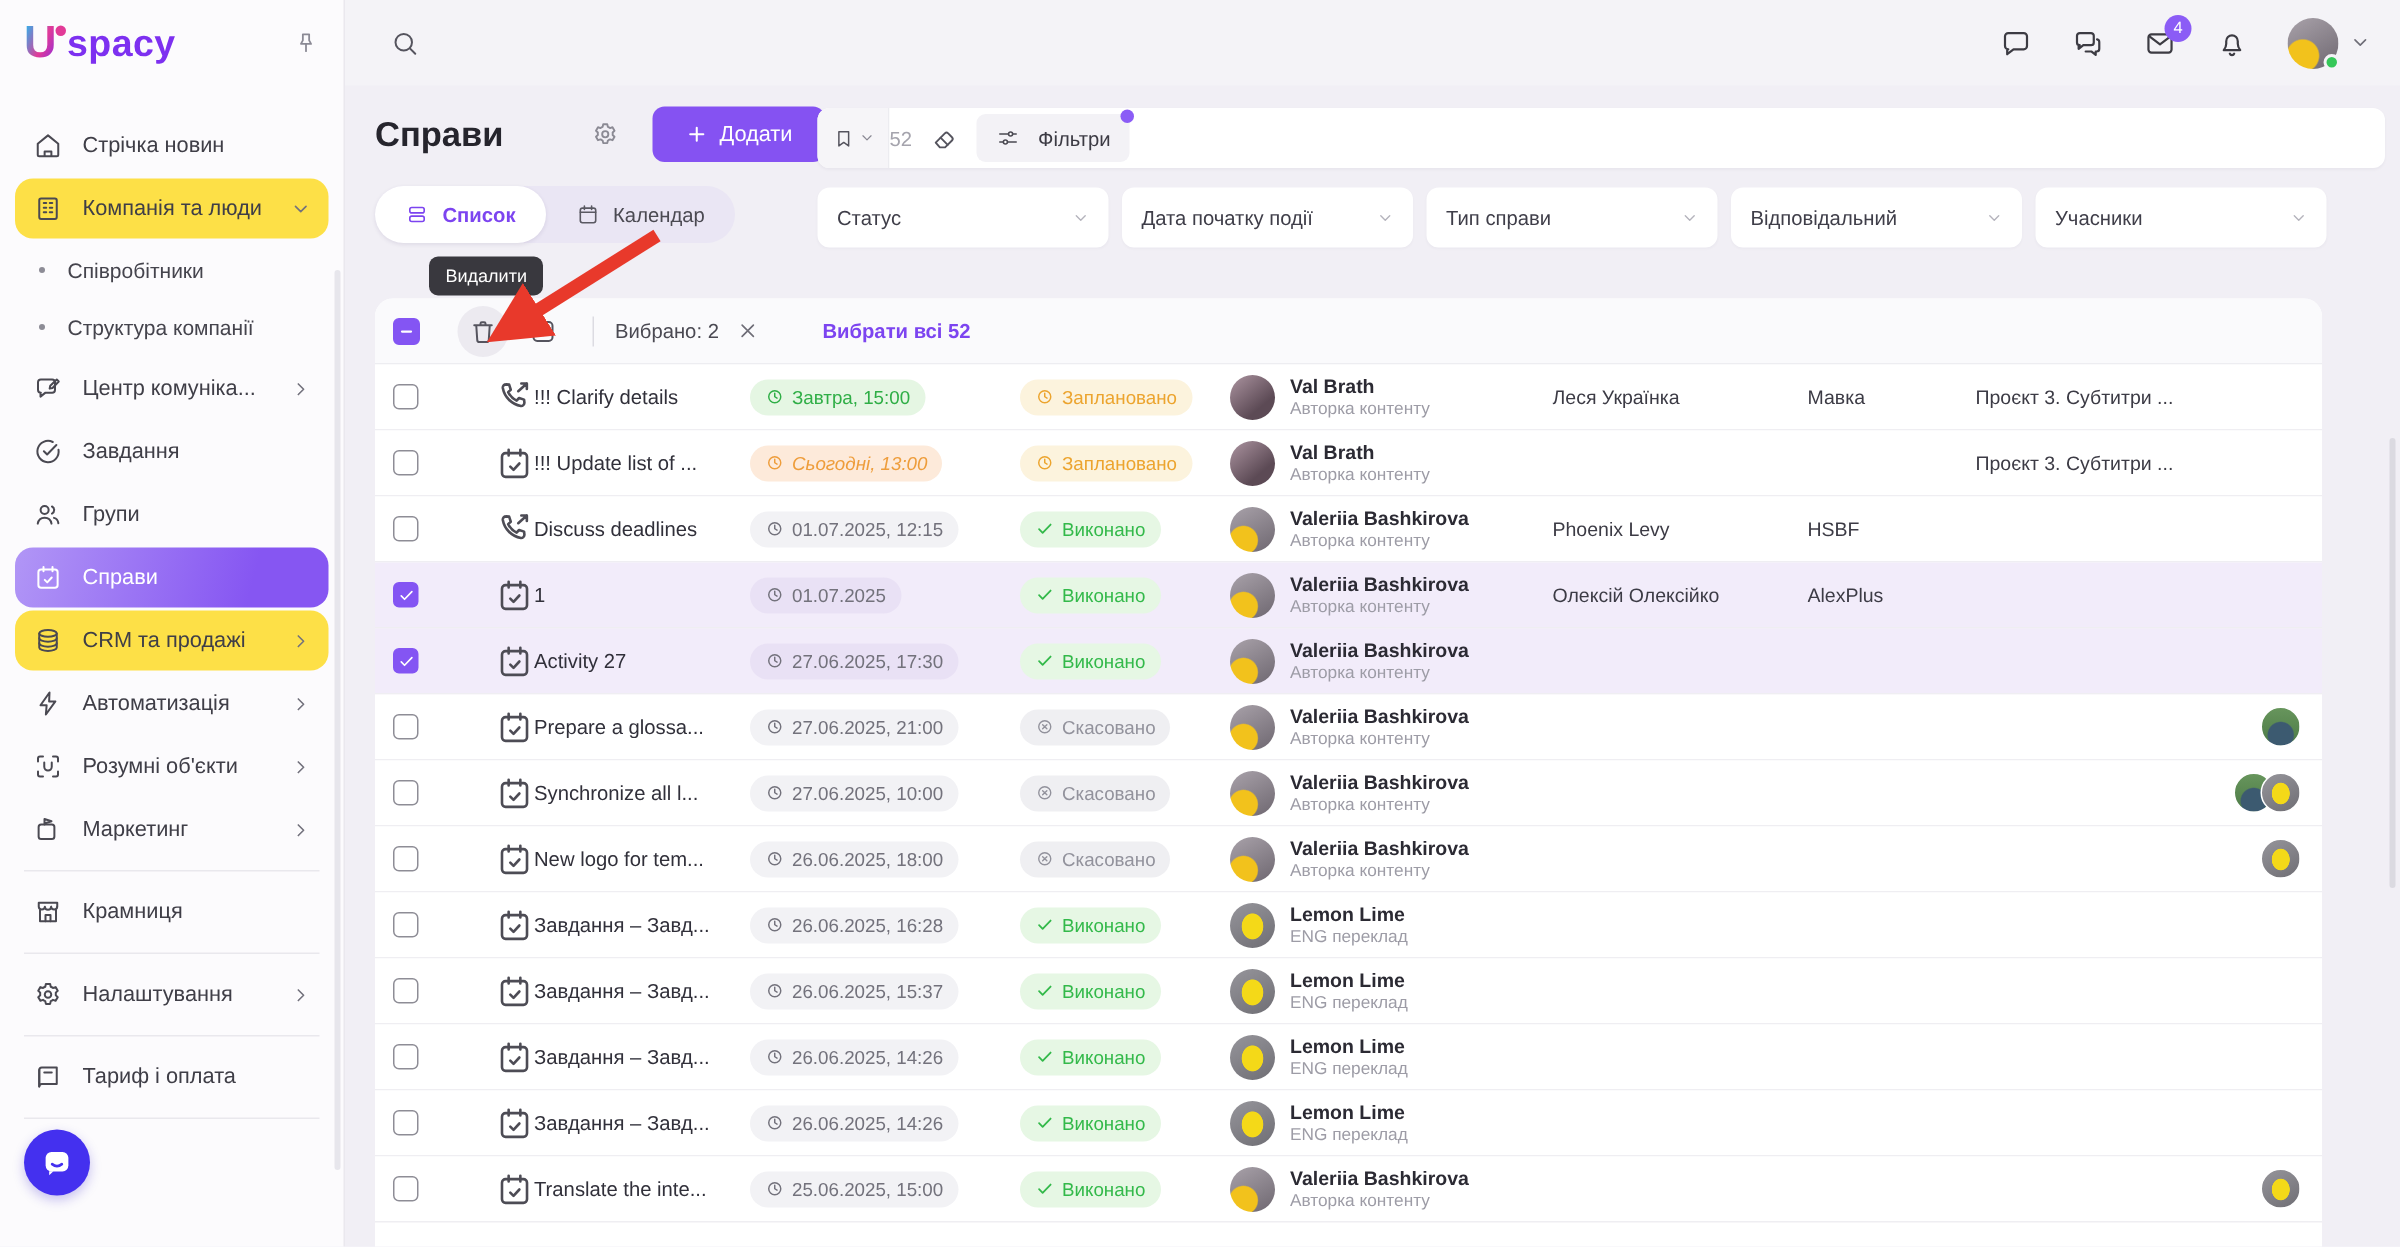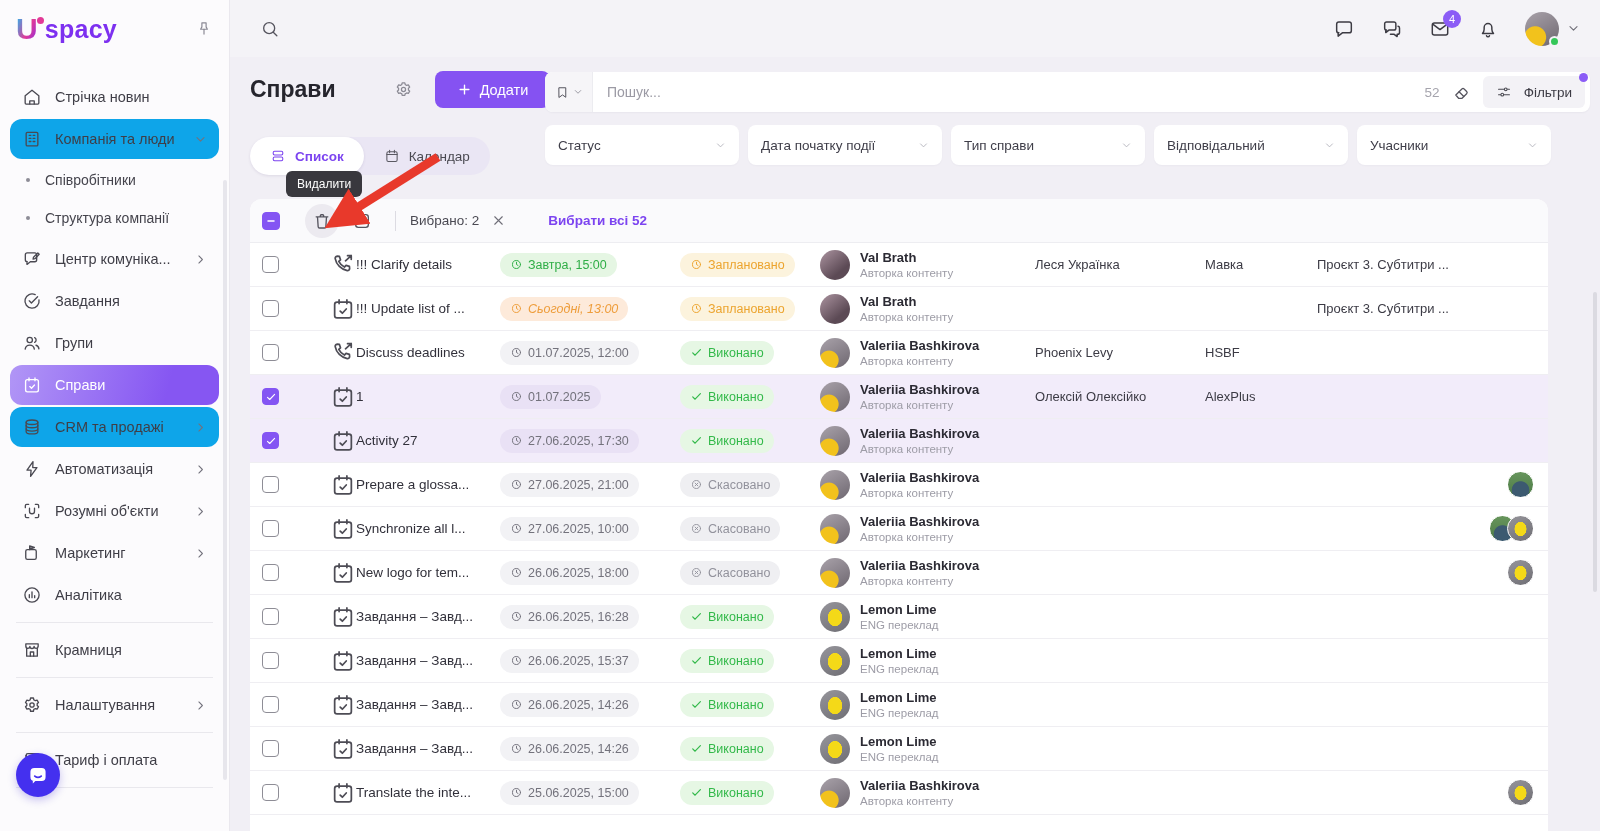--- a/index.html
+++ b/index.html
@@ -10,21 +10,21 @@
   .logo-row { height:57px; display:flex; align-items:center; padding:0 16px; }
   .logo { display:flex; align-items:flex-start; cursor:pointer; }
   .logo-u { font-size:30px; font-weight:800; line-height:30px; background:linear-gradient(115deg,#29b6ee 5%,#e23a97 55%,#8a2be2 95%); -webkit-background-clip:text; background-clip:text; color:transparent; }
   .logo-dot { width:7px; height:7px; border-radius:50%; background:#e23a97; margin:3px 0 0 -1px; }
   .logo-rest { font-size:25px; font-weight:700; color:#7d30f0; line-height:30px; margin-left:1px; letter-spacing:.3px; }
   .pin { margin-left:auto; width:18px; height:18px; color:#8b8a95; }
   .nav { padding:18px 0 0 0; }
   .nav-item { height:40px; margin:2px 10px; padding:0 12px; border-radius:12px; display:flex; align-items:center; gap:13px; color:#3f3e47; font-size:14.5px; cursor:pointer; }
   .nav-item .ic { width:20px; height:20px; color:#4a4952; flex:0 0 auto; }
   .nav-item .chev { margin-left:auto; width:13px; height:13px; color:#73727d; }
-  .nav-item.expanded, .nav-item.hoverbg { background:#0ea5e9; }
+  .nav-item.expanded, .nav-item.hoverbg { background:#fde047; }
   .nav-item.active { background:linear-gradient(105deg,#b196f6 0%,#8656f2 75%); color:#fff; }
   .nav-item.active .ic { color:#fff; }
   .nav-sub { height:38px; margin:0 10px; padding:0 12px 0 16px; display:flex; align-items:center; gap:15px; color:#45444d; font-size:14px; cursor:pointer; }
   .nav-sub .bullet { width:4px; height:4px; border-radius:50%; background:#8d8c96; }
   .nav-divider { height:1px; background:#e9e8ed; margin:7px 16px; }
   .sb-scroll { position:absolute; right:2px; top:180px; width:4px; height:600px; background:#e7e6ec; border-radius:2px; }
   .chat-fab { position:absolute; left:16px; top:753px; width:44px; height:44px; border-radius:50%; background:#4430ef; display:flex; align-items:center; justify-content:center; cursor:pointer; box-shadow:0 3px 8px rgba(40,20,200,.25); }
   .chat-fab svg { width:26px; height:26px; }
 
   
@@ -59,21 +59,21 @@
   .sb-left .ic { width:15px; height:15px; color:#55545e; }
   .sb-left .chev { width:10px; height:10px; color:#8b8a95; }
   .search-input { flex:1; border:none; outline:none; font-size:14px; color:#3a3a42; padding:0 14px; font-family:inherit; background:transparent; }
   .search-input::placeholder { color:#9b9aa4; }
   .sb-count { color:#a5a4ad; font-size:13.5px; margin-right:12px; }
   .sb-erase { width:19px; height:19px; color:#55545e; margin-right:12px; cursor:pointer; }
   .filters-chip { position:relative; height:32px; background:#f3f2f6; border-radius:6px; margin-right:5px; padding:0 13px; display:flex; align-items:center; gap:12px; font-size:13.5px; color:#3c3b44; cursor:pointer; }
   .filters-chip .ic { width:16px; height:16px; color:#4a4952; }
   .filters-dot { position:absolute; top:-3px; right:-3px; width:9px; height:9px; border-radius:50%; background:#8b5cf6; }
 
-  .tabs { position:absolute; left:20px; top:80px; height:38px; background:#eae6f4; border-radius:20px; display:inline-flex; align-items:flex-start; }
+  .tabs { position:absolute; left:20px; top:67px; height:38px; background:#eae6f4; border-radius:20px; display:inline-flex; align-items:flex-start; }
   .tab { height:38px; padding:0 20px; display:flex; align-items:center; gap:9px; font-size:13.5px; color:#4b4a52; border-radius:20px; cursor:pointer; }
   .tab .ic { width:16px; height:16px; color:#5a5962; }
   .tab.active { background:#fff; color:#7c44f0; font-weight:600; box-shadow:0 1px 3px rgba(50,30,90,.10); }
   .tab.active .ic { color:#7c44f0; }
 
   .filter-row { position:absolute; left:315px; top:68px; display:flex; gap:9px; }
   .filter-sel { width:194px; height:40px; background:#fff; border-radius:8px; display:flex; align-items:center; padding:0 13px; font-size:13.5px; color:#3f3e49; cursor:pointer; box-shadow:0 1px 2px rgba(30,25,60,.03); }
   .filter-sel .chev { margin-left:auto; width:11px; height:11px; color:#b4b3bc; }
 
   
@@ -271,30 +271,20 @@
             <rect x="4.5" y="8" width="12.6" height="11.6" rx="2"></rect>
             <path d="M9.2 8 V3.6 l5.6 1.8 -5.6 1.8"></path>
           </svg>
         </span>
     <span class="lbl">Маркетинг</span>
     <span class="chev">
           <svg viewBox="0 0 24 24" fill="none" stroke="currentColor" stroke-width="2" stroke-linecap="round" stroke-linejoin="round">
             <path d="M9 5.5 L15.5 12 L9 18.5"></path>
           </svg>
         </span>
-  </div>
-      <div class="nav-item">
-    <span class="ic">
-          <svg viewBox="0 0 24 24" fill="none" stroke="currentColor" stroke-width="1.6" stroke-linecap="round" stroke-linejoin="round">
-            <circle cx="12" cy="12" r="8.5"></circle>
-            <path d="M8.8 15.2 v-3.6 M12 15.2 V8.2 M15.2 15.2 v-2.3"></path>
-          </svg>
-        </span>
-    <span class="lbl">Аналітика</span>
-
   </div>
       <div class="nav-divider"></div>
       <div class="nav-item">
     <span class="ic">
           <svg viewBox="0 0 24 24" fill="none" stroke="currentColor" stroke-width="1.6" stroke-linecap="round" stroke-linejoin="round">
             <path d="M4.6 4.6 h14.8 v3.1 a2.47 2.47 0 0 1-4.93 0 a2.47 2.47 0 0 1-4.94 0 a2.47 2.47 0 0 1-4.93 0 Z"></path>
             <path d="M5.6 10.4 v9 h12.8 v-9"></path>
             <path d="M10 19.4 v-5 h4 v5"></path>
           </svg>
         </span>
@@ -413,21 +403,20 @@
           <svg viewBox="0 0 24 24" fill="none" stroke="currentColor" stroke-width="1.6" stroke-linecap="round" stroke-linejoin="round">
             <path d="M6.8 4.4 h10.4 v15.2 l-5.2-3.7 -5.2 3.7 Z"></path>
           </svg>
         </span>
       <span class="chev">
           <svg viewBox="0 0 24 24" fill="none" stroke="currentColor" stroke-width="2" stroke-linecap="round" stroke-linejoin="round">
             <path d="M5.5 8.5 L12 15 L18.5 8.5"></path>
           </svg>
         </span>
     </div>
-    <input class="search-input" type="text" placeholder="Пошук..." style="">
     <span class="sb-count">52</span>
     <span class="sb-erase">
         <svg viewBox="0 0 24 24" fill="none" stroke="currentColor" stroke-width="1.6" stroke-linecap="round" stroke-linejoin="round">
           <path d="M4.8 15.2 l7.7-7.7 a2 2 0 0 1 2.8 0 l3.2 3.2 a2 2 0 0 1 0 2.8 l-5.8 5.8 H8.3 Z"></path>
           <path d="M8.9 11.1 l6 6"></path>
         </svg>
       </span>
     <div class="filters-chip">
       <span class="ic">
           <svg viewBox="0 0 24 24" fill="none" stroke="currentColor" stroke-width="1.6" stroke-linecap="round" stroke-linejoin="round">
@@ -625,21 +614,21 @@
                 <path d="M14.3 8.1 19.6 3.4 M19.6 3.4 h-3.4 M19.6 3.4 v3.3"></path>
               </svg></span></div>
     <div class="c-title">Discuss deadlines</div>
     <div><span class="pill date-pill p-gray">
               <span class="ic">
                 <svg viewBox="0 0 24 24" fill="none" stroke="currentColor" stroke-width="1.8" stroke-linecap="round" stroke-linejoin="round">
                   <circle cx="12" cy="12" r="7.4"></circle>
                   <path d="M12 7.8 V12 l2.8 1.8"></path>
                 </svg>
               </span>
-              <span class="txt">01.07.2025, 12:00</span>
+              <span class="txt">01.07.2025, 12:15</span>
             </span></div>
     <div><span class="pill status-pill s-done">
               <span class="ic">
                 <svg viewBox="0 0 24 24" fill="none" stroke="currentColor" stroke-width="2.2" stroke-linecap="round" stroke-linejoin="round">
                   <path d="M5 12.6 l4.4 4.4 L19.2 6.8"></path>
                 </svg>
               </span>
               <span class="txt">Виконано</span>
             </span></div>
     <div class="c-resp">

